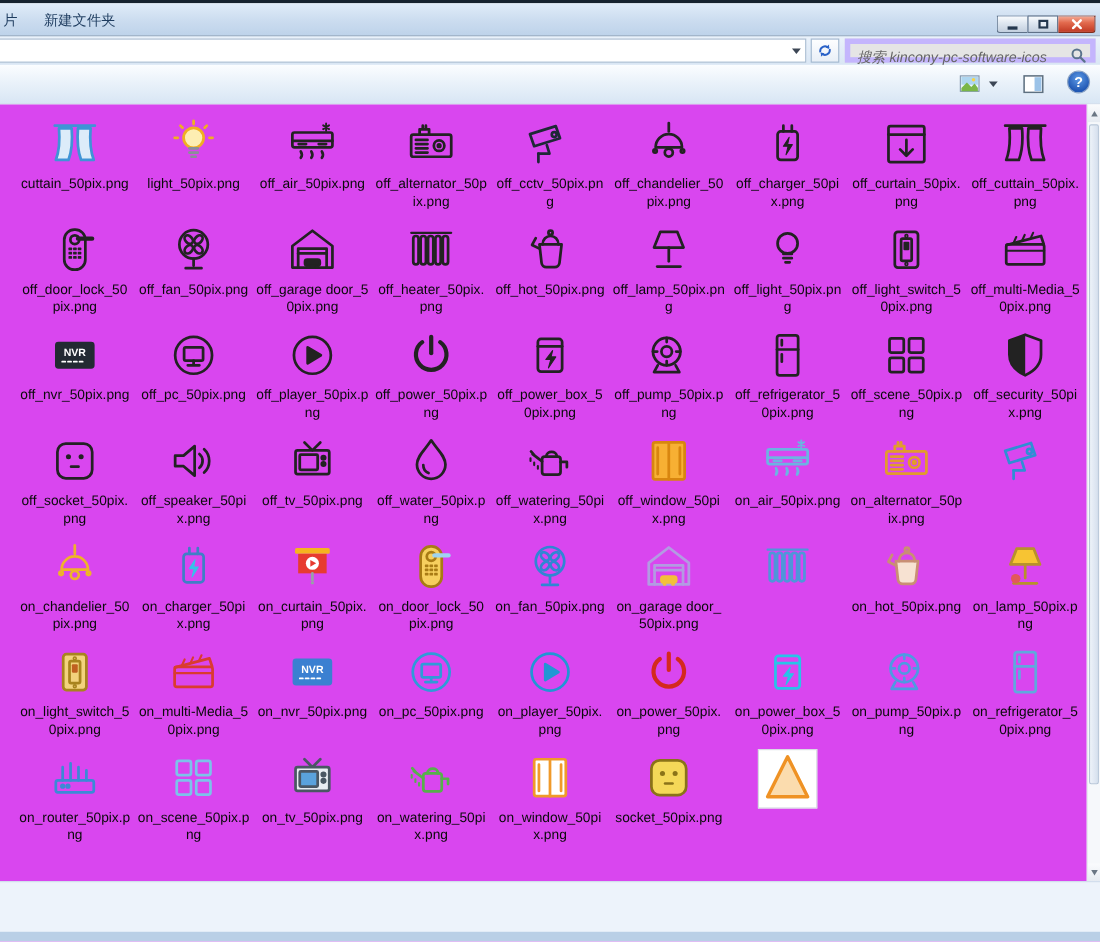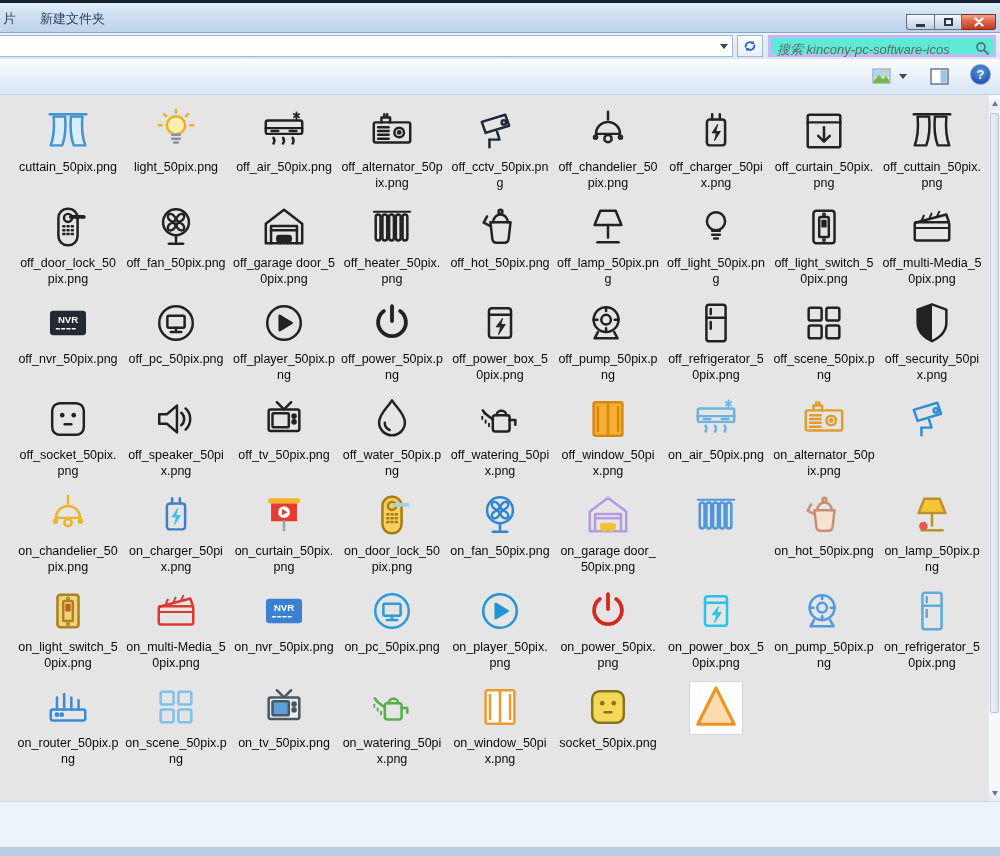--- a/index.html
+++ b/index.html
@@ -25,39 +25,39 @@
   
   .addr-row{position:absolute;left:0;top:32px;width:1000px;height:27px;
     background:linear-gradient(#eaf2fb,#d9e6f4);border-top:1px solid #8fa6bf;box-sizing:border-box;}
   .addr-field{position:absolute;left:-8px;top:35px;width:741px;height:22px;background:#fff;
     border:1px solid #a3b8cf;box-sizing:border-box;}
   .addr-drop{position:absolute;right:0;top:0;width:17px;height:20px;display:flex;align-items:center;justify-content:center;}
   .tri-down2{width:0;height:0;border-left:4px solid transparent;border-right:4px solid transparent;border-top:5px solid #3c4655;}
   .refresh-btn{position:absolute;left:737px;top:35px;width:26px;height:22px;
     border:1px solid #a3b8cf;box-sizing:border-box;background:linear-gradient(#fdfeff,#e9eff7);
     display:flex;align-items:center;justify-content:center;}
-  .search-box{position:absolute;left:768px;top:35px;width:228px;height:22px;background:#5eead4;
-    border:3px solid #c4b5fd;box-sizing:border-box;}
+  .search-box{position:absolute;left:768px;top:35px;width:228px;height:22px;background:#e5e5e5;
+    border:5px solid #c4b5fd;box-sizing:border-box;}
   .search-box input{position:absolute;left:4px;top:1px;width:195px;height:18px;border:none;outline:none;
     font-family:"Liberation Sans",sans-serif;font-size:13px;font-style:italic;color:#555;background:transparent;}
   .search-box input::placeholder{color:#666;font-style:italic;opacity:1;}
   .search-mag{position:absolute;right:3px;top:3px;}
   
   .toolbar{position:absolute;left:0;top:59px;width:1000px;height:36px;
     background:linear-gradient(#fbfdff,#eaf2fa 45%,#d8e6f4);
     border-bottom:1px solid #c3d3e5;box-sizing:border-box;}
   .tb-item{position:absolute;top:10px;font-size:13px;color:#1e3c5f;white-space:nowrap;cursor:default;}
   .views-btn{position:absolute;top:63px;left:872px;width:48px;height:26px;display:flex;align-items:center;}
   .preview-btn{position:absolute;top:64px;left:926px;width:26px;height:24px;display:flex;align-items:center;justify-content:center;}
   .help-btn{position:absolute;top:64px;left:970px;width:22px;height:22px;}
   .help-circle{width:19px;height:19px;border-radius:50%;border:1px solid #8ba3c4;
     background:radial-gradient(circle at 50% 35%,#5e9be6,#2158b4 70%);
     color:#fff;font-size:13px;font-weight:bold;text-align:center;line-height:19px;}
   
-  .content{position:absolute;left:0;top:95px;width:988px;height:706px;background:#e5e5e5;overflow:hidden;}
+  .content{position:absolute;left:0;top:95px;width:988px;height:706px;background:#d946ef;overflow:hidden;}
   .grid{padding:10px 0 0 14px;display:grid;grid-template-columns:repeat(9,108px);grid-auto-rows:96px;}
   .item{text-align:center;cursor:default;}
   .icon-wrap{width:52px;height:52px;margin:0 auto;display:flex;align-items:center;justify-content:center;}
   .item.framed .icon-wrap{background:#fff;border:1px solid #d6dbe1;box-sizing:border-box;width:54px;height:54px;}
   .fname{margin-top:2px;font-size:12.5px;line-height:16px;color:#0a0a0a;word-break:break-all;
     padding:0 3px;max-height:32px;overflow:hidden;}
   
   .scrollbar{position:absolute;left:988px;top:95px;width:12px;height:706px;background:#f6f8fb;border-left:1px solid #e4e8ed;box-sizing:border-box;}
   .sb-btn{position:absolute;left:0;width:11px;height:16px;background:linear-gradient(#fafbfd,#e6ebf2);
     display:flex;align-items:center;justify-content:center;}

